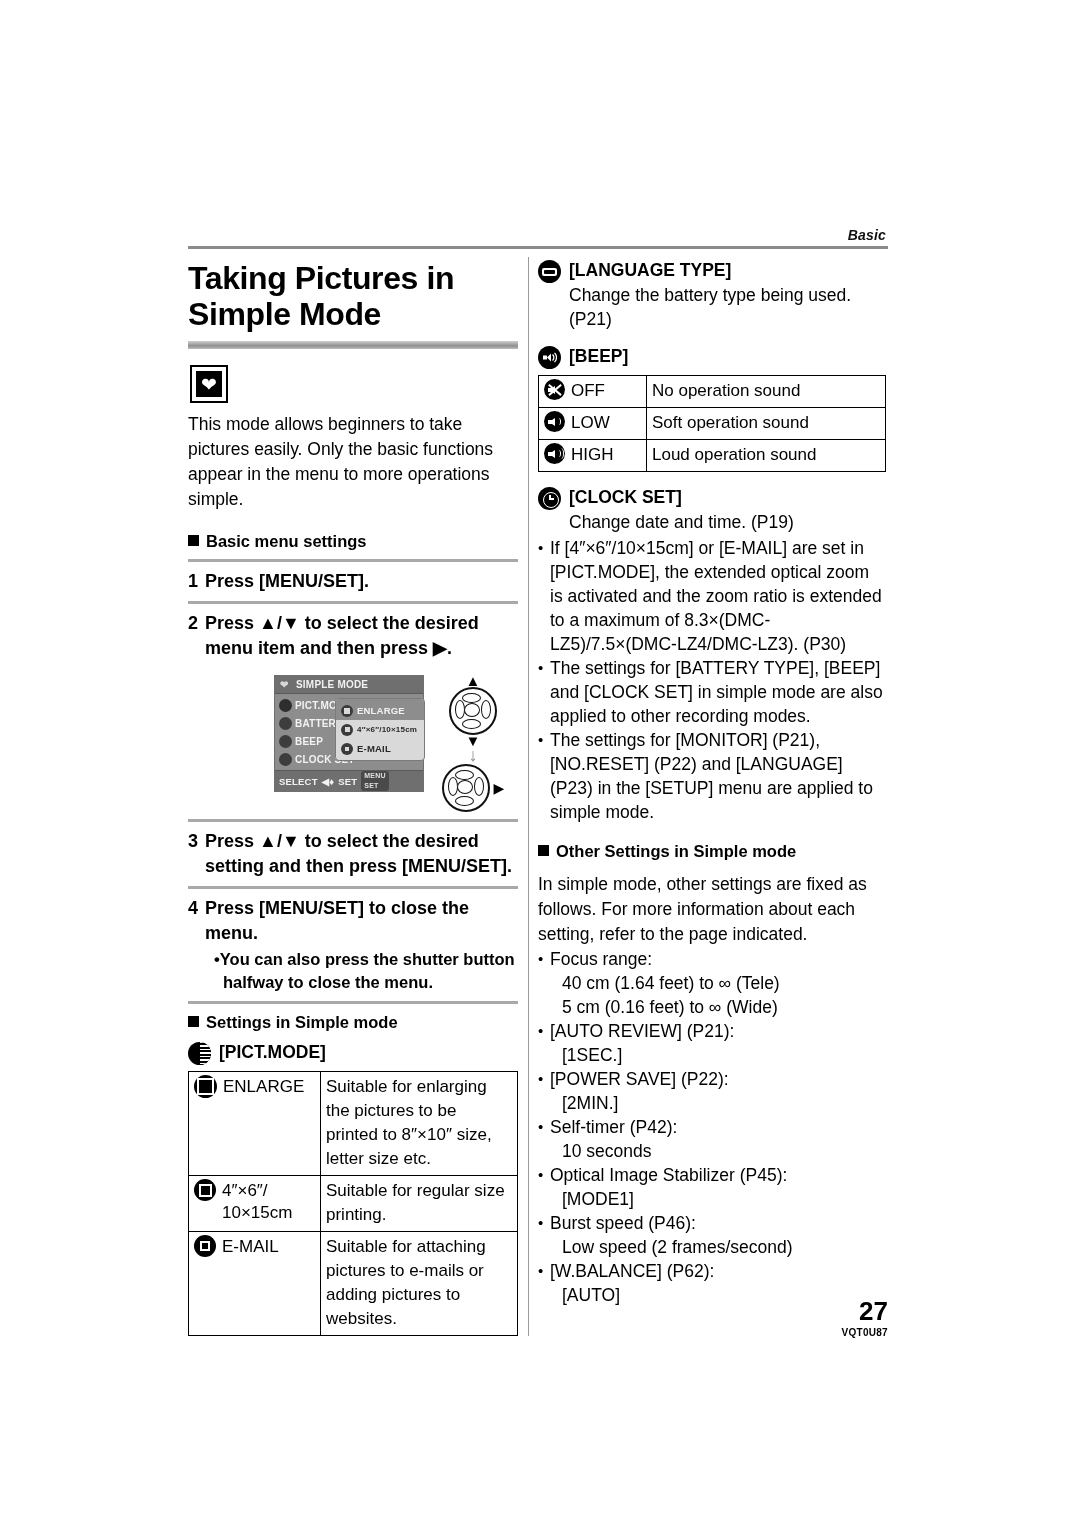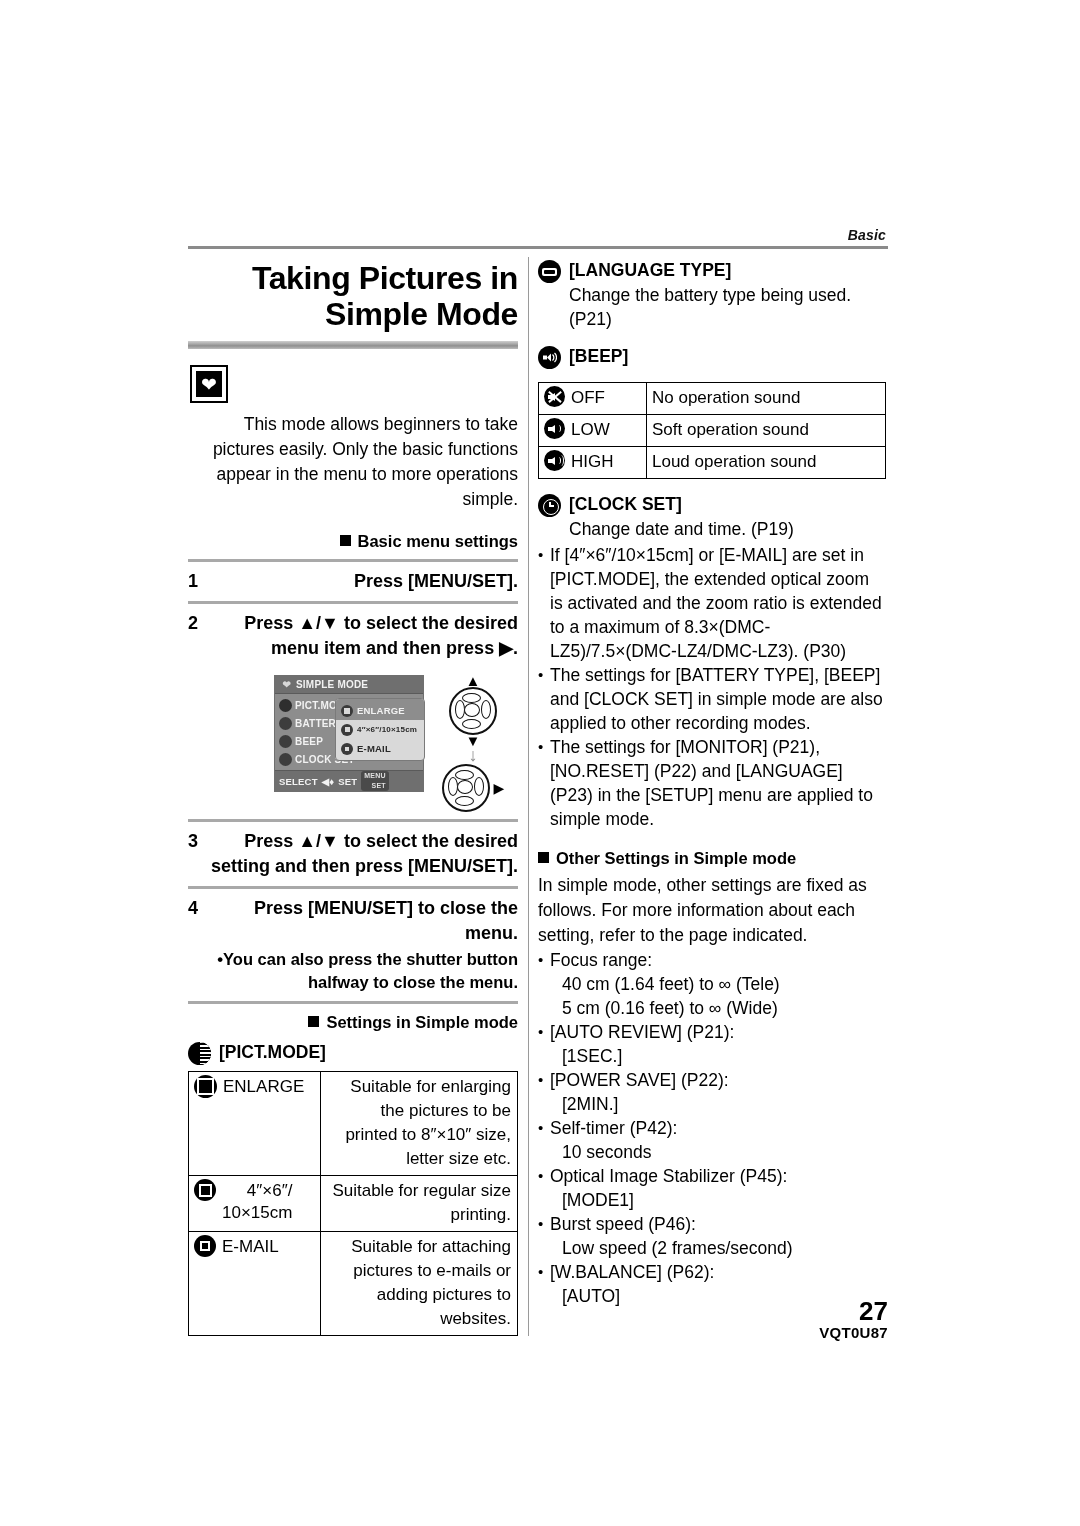--- a/index.html
+++ b/index.html
@@ -43,21 +43,20 @@
   }
 
   
   .cols {
     display: flex;
     margin-top: 8px;
   }
   .col-left {
     width: 330px;
     padding-right: 10px;
-    text-align: right;
   }
   .col-div {
     width: 1px;
     background: #9a9a9a;
     margin: 0 9px 0 0;
     align-self: stretch;
   }
   .col-right {
     width: 348px;
   }
@@ -356,21 +355,21 @@
     border: 1.6px solid #000;
     padding: 3px 6px 4px 5px;
     vertical-align: top;
   }
   table.t td.lab {
     white-space: nowrap;
   }
   .labflex { display: flex; align-items: flex-start; gap: 6px; }
   .labflex .labtx { line-height: 22px; padding-top: 1px; }
 
-  .beep-table { margin-top: 13px; font-size: 17px; }
+  .beep-table { margin-top: 6px; font-size: 17px; }
   .beep-table td { padding: 1px 6px 2px 5px; }
   .beep-table td.lab { width: 96px; }
 
   .pict-table { margin-top: 6px; }
   .pict-table td.lab { width: 120px; }
 
   
   ul.bl {
     list-style: none;
     margin: 0; padding: 0;
@@ -391,21 +390,21 @@
 
   
   .footer {
     position: absolute;
     right: 0;
     bottom: -38px;
     text-align: right;
     width: 348px;
   }
   .pgnum { font-size: 26px; font-weight: bold; line-height: 28px; }
-  .pgcode { font-size: 15px; font-weight: bold; letter-spacing: .3px; line-height: 16px; }
+  .pgcode { font-size: 10px; font-weight: bold; letter-spacing: .3px; line-height: 16px; }
 </style>
 </head>
 <body>
 
 <div class="page">
 
   <div class="runhead">Basic</div>
   <div class="head-rule"></div>
 
   <div class="cols">
@@ -669,21 +668,21 @@
 
       <ul class="bl">
         <li>If [4″×6″/10×15cm] or [E-MAIL] are set in [PICT.MODE], the extended optical zoom is activated and the zoom ratio is extended to a maximum of 8.3×(DMC-LZ5)/7.5×(DMC-LZ4/DMC-LZ3). (P30)</li>
         <li>The settings for [BATTERY TYPE], [BEEP] and [CLOCK SET] in simple mode are also applied to other recording modes.</li>
         <li>The settings for [MONITOR] (P21), [NO.RESET] (P22) and [LANGUAGE] (P23) in the [SETUP] menu are applied to simple mode.</li>
       </ul>
 
       <div class="sq-head" style="margin-top:16px">
         <span class="sq"></span><span>Other Settings in Simple mode</span>
       </div>
-      <p class="bodytext" style="margin-top:4px">In simple mode, other settings are fixed as follows. For more information about each setting, refer to the page indicated.</p>
+      <p class="bodytext" style="margin-top:10px">In simple mode, other settings are fixed as follows. For more information about each setting, refer to the page indicated.</p>
 
       <ul class="bl">
         <li>
           <span>Focus range:</span>
           <div class="sub-line">40 cm (1.64 feet) to ∞ (Tele)</div>
           <div class="sub-line">5 cm (0.16 feet) to ∞ (Wide)</div>
         </li>
         <li>
           <span>[AUTO REVIEW] (P21):</span>
           <div class="sub-line">[1SEC.]</div>

